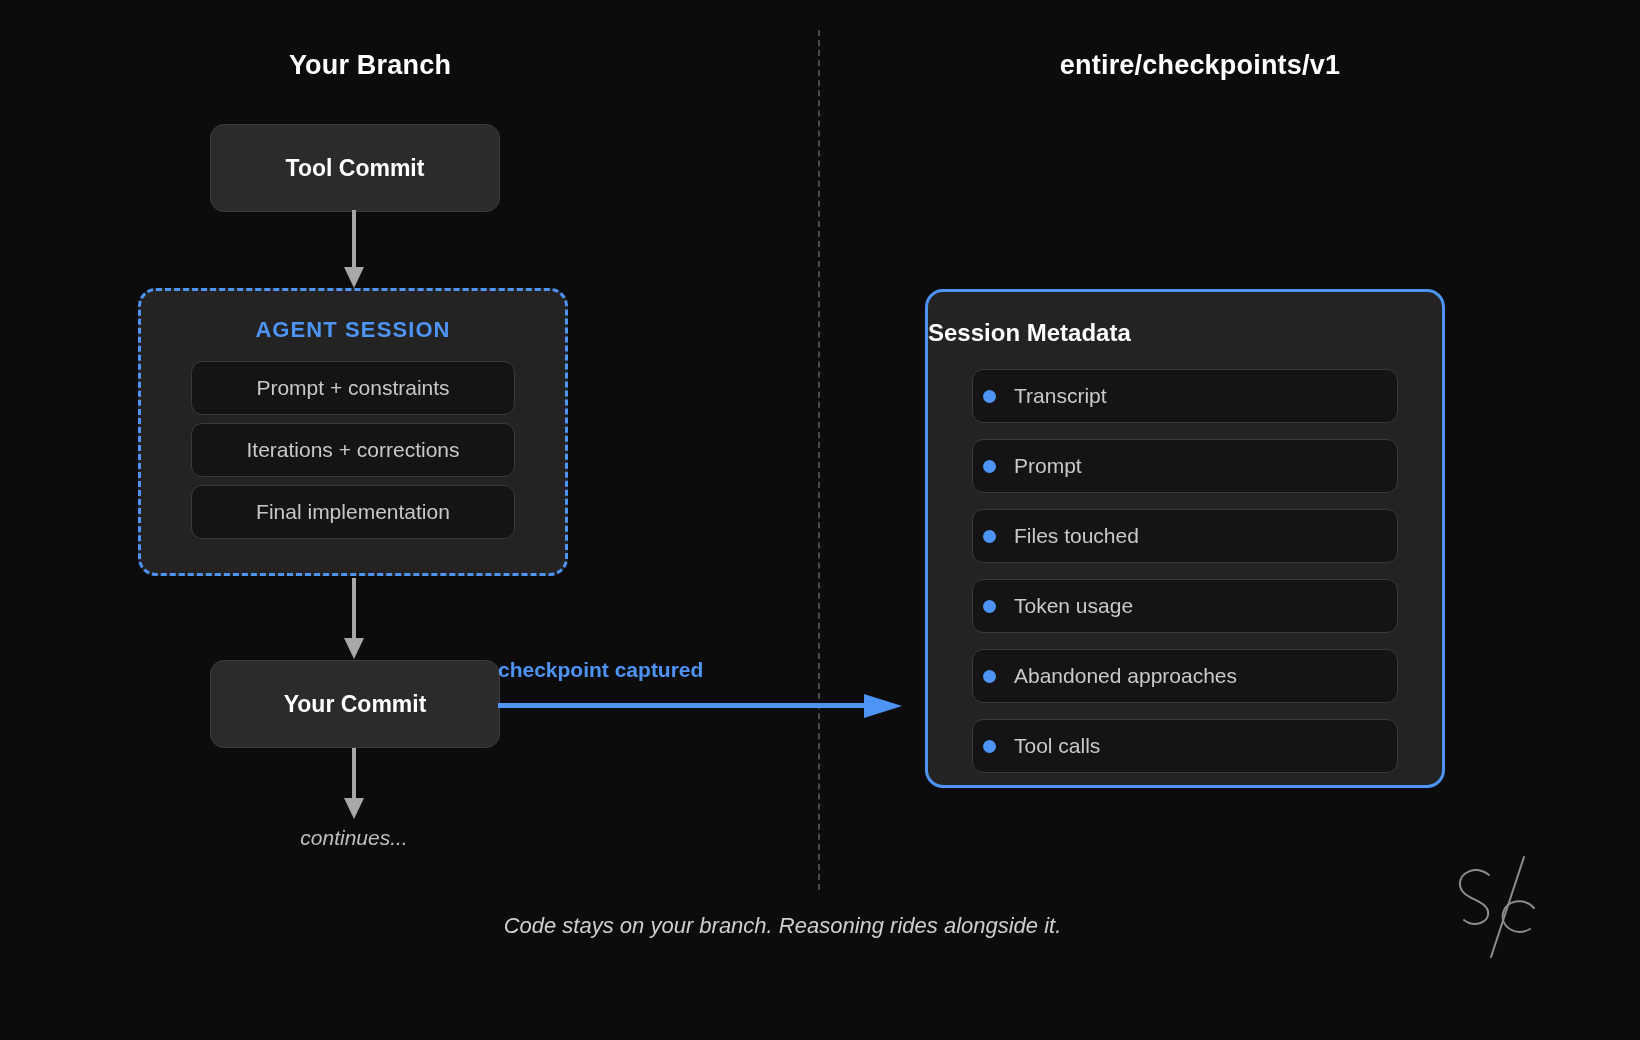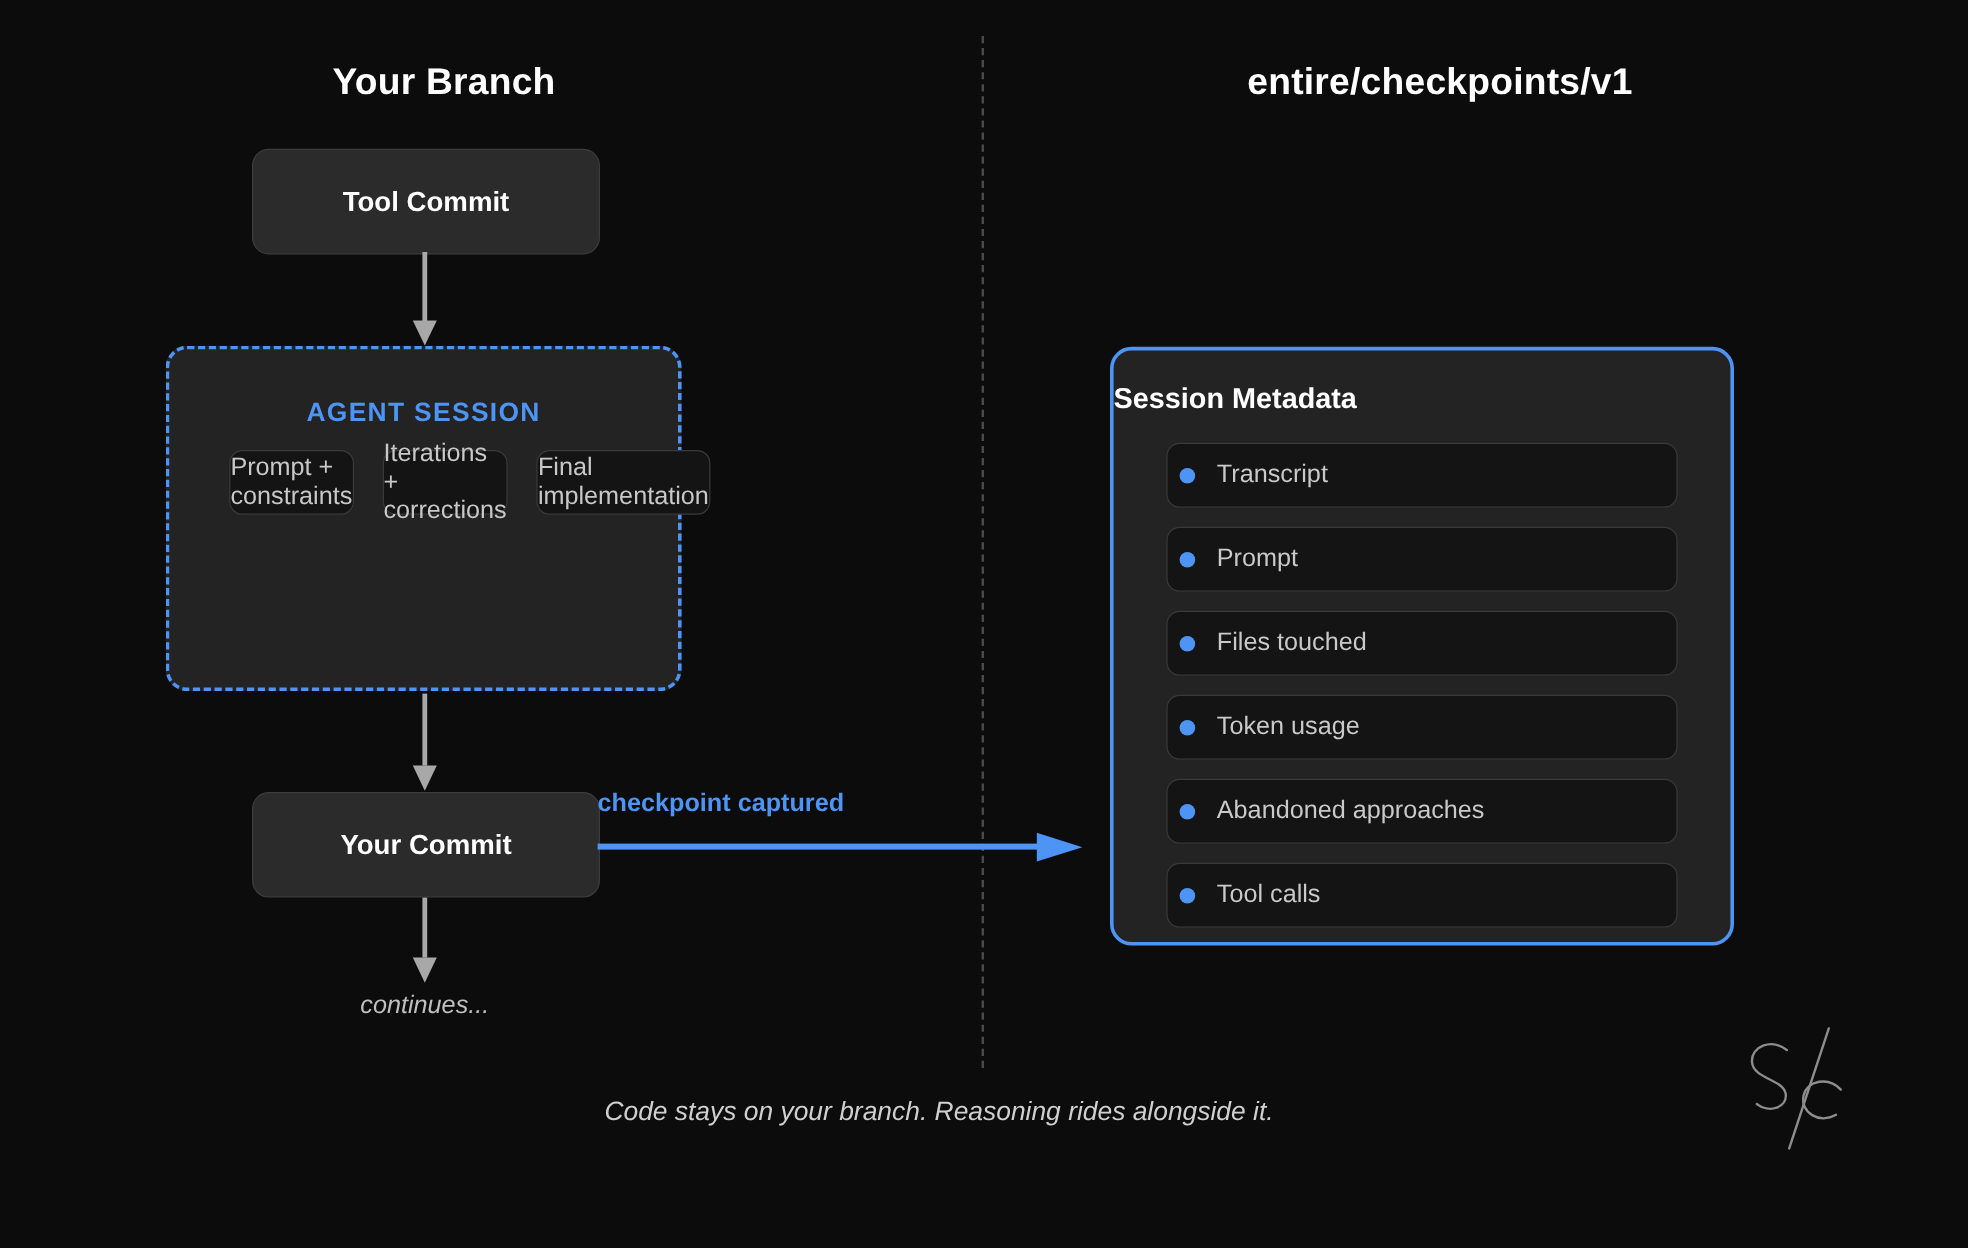--- a/index.html
+++ b/index.html
@@ -29,21 +29,21 @@
     left: 818px;
     top: 30px;
     width: 0;
     height: 860px;
     border-left: 2px dashed #4a4a4a;
   }
 
   
   .col-title {
     position: absolute;
-    font-size: 31px;
+    font-size: 27px;
     font-weight: bold;
     color: #ffffff;
     letter-spacing: 0.2px;
     white-space: nowrap;
     text-align: center;
   }
   #title-left  { left: 0;    top: 50px;  width: 740px; }
   #title-right { left: 830px; top: 50px; width: 740px; }
 
   
@@ -97,32 +97,32 @@
     left: 138px;
     top: 288px;
     width: 430px;
     height: 288px;
     background: #232323;
     border: 3px dashed #4d94f5;
     border-radius: 18px;
     box-sizing: border-box;
   }
   #agent-session-title {
-    margin-top: 40px;
+    margin-top: 26px;
     text-align: center;
     font-size: 22px;
     font-weight: bold;
     letter-spacing: 1.1px;
     color: #4d94f5;
   }
   .session-items {
     margin: 18px 50px 0 50px;
     display: flex;
-    flex-direction: row;
-    gap: 24px;
+    flex-direction: column;
+    gap: 8px;
   }
   .session-item {
     height: 52px;
     background: #141414;
     border: 1px solid #3a3a3a;
     border-radius: 11px;
     display: flex;
     align-items: center;
     justify-content: center;
     font-size: 21px;

